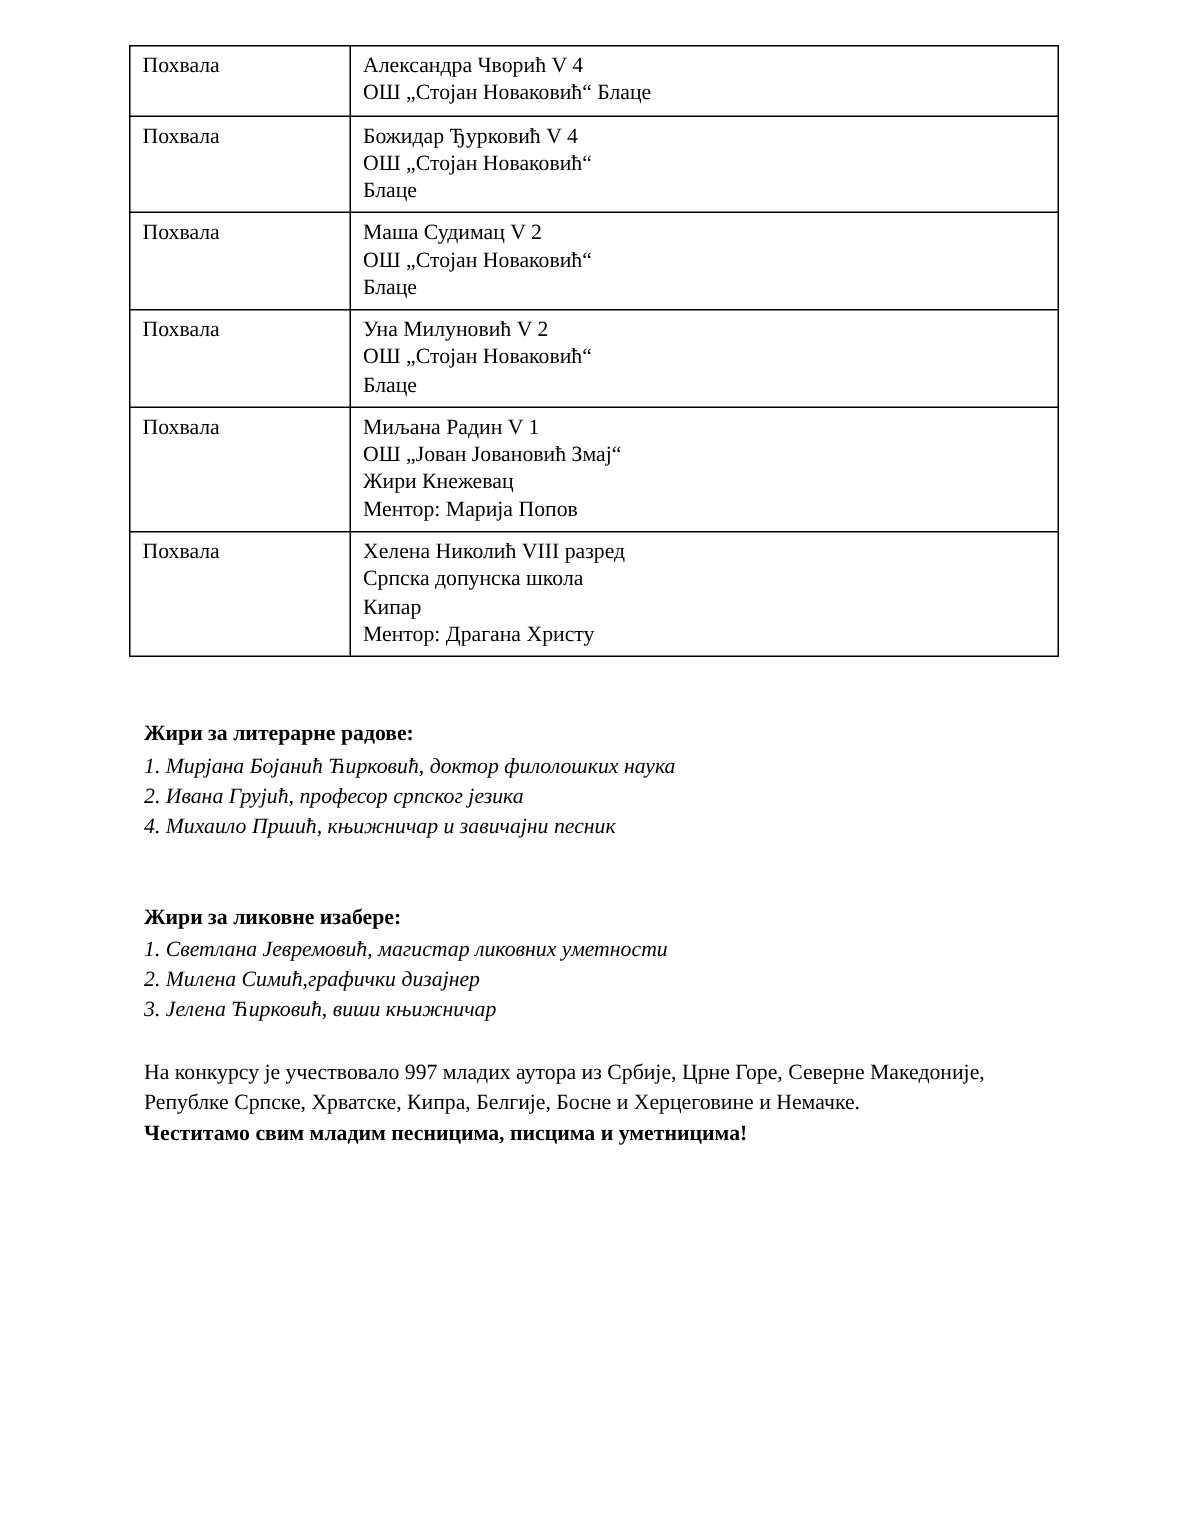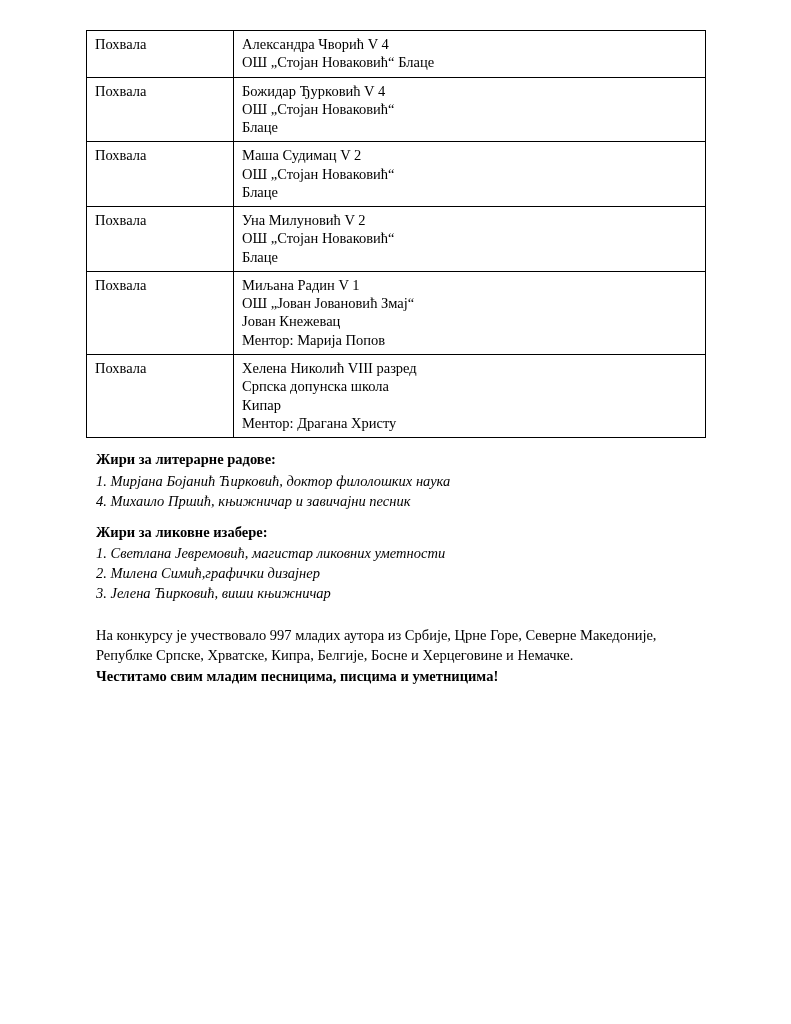--- a/index.html
+++ b/index.html
@@ -35,21 +35,21 @@
     font-size: 14.5px;
     line-height: 1.26;
   }
   table.award-table td.col-award {
     width: 130px;
   }
   .cell-line {
     white-space: pre;
   }
   .section {
-    margin-top: 12px;
+    margin-top: 42px;
   }
   .section-heading {
     font-weight: bold;
     font-size: 14.5px;
     line-height: 1.35;
     margin: 0 0 1px 10px;
   }
   .list-line {
     font-size: 14.5px;
     line-height: 1.38;
@@ -119,21 +119,21 @@
         </td>
       </tr>
 
       <tr>
         <td class="col-award">
           <div class="cell-line">Похвала</div>
         </td>
         <td class="col-info">
           <div class="cell-line">Миљана Радин V 1</div>
           <div class="cell-line">ОШ „Јован Јовановић Змај“</div>
-          <div class="cell-line">Јован Кнежевац</div>
+          <div class="cell-line">Жири Кнежевац</div>
           <div class="cell-line">Ментор: Марија Попов</div>
         </td>
       </tr>
 
       <tr>
         <td class="col-award">
           <div class="cell-line">Похвала</div>
         </td>
         <td class="col-info">
           <div class="cell-line">Хелена Николић VIII разред</div>
@@ -142,20 +142,21 @@
           <div class="cell-line">Ментор: Драгана Христу</div>
         </td>
       </tr>
 
     </tbody>
   </table>
 
   <div class="section">
     <div class="section-heading">Жири за литерарне радове:</div>
     <div class="list-line">1. Мирјана Бојанић Ћирковић, доктор филолошких наука</div>
+    <div class="list-line">2. Ивана Грујић, професор српског језика</div>
     <div class="list-line">4. Михаило Пршић, књижничар и завичајни песник</div>
   </div>
 
   <div class="section">
     <div class="section-heading">Жири за ликовне изабере:</div>
     <div class="list-line">1. Светлана Јевремовић, магистар ликовних уметности</div>
     <div class="list-line">2. Милена Симић,графички дизајнер</div>
     <div class="list-line">3. Јелена Ћирковић, виши књижничар</div>
   </div>
 

